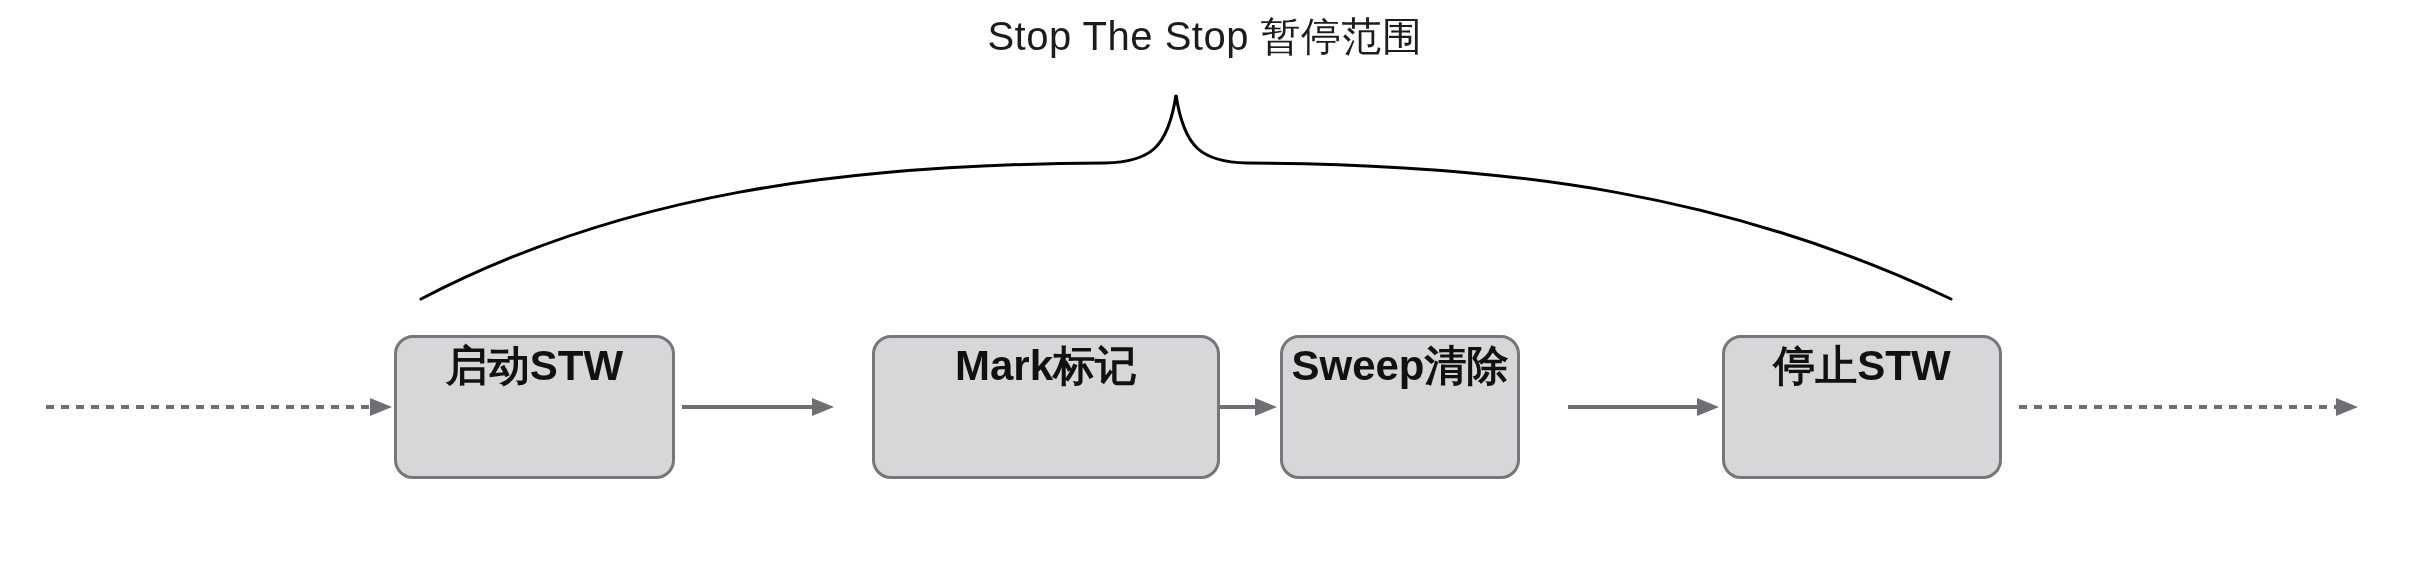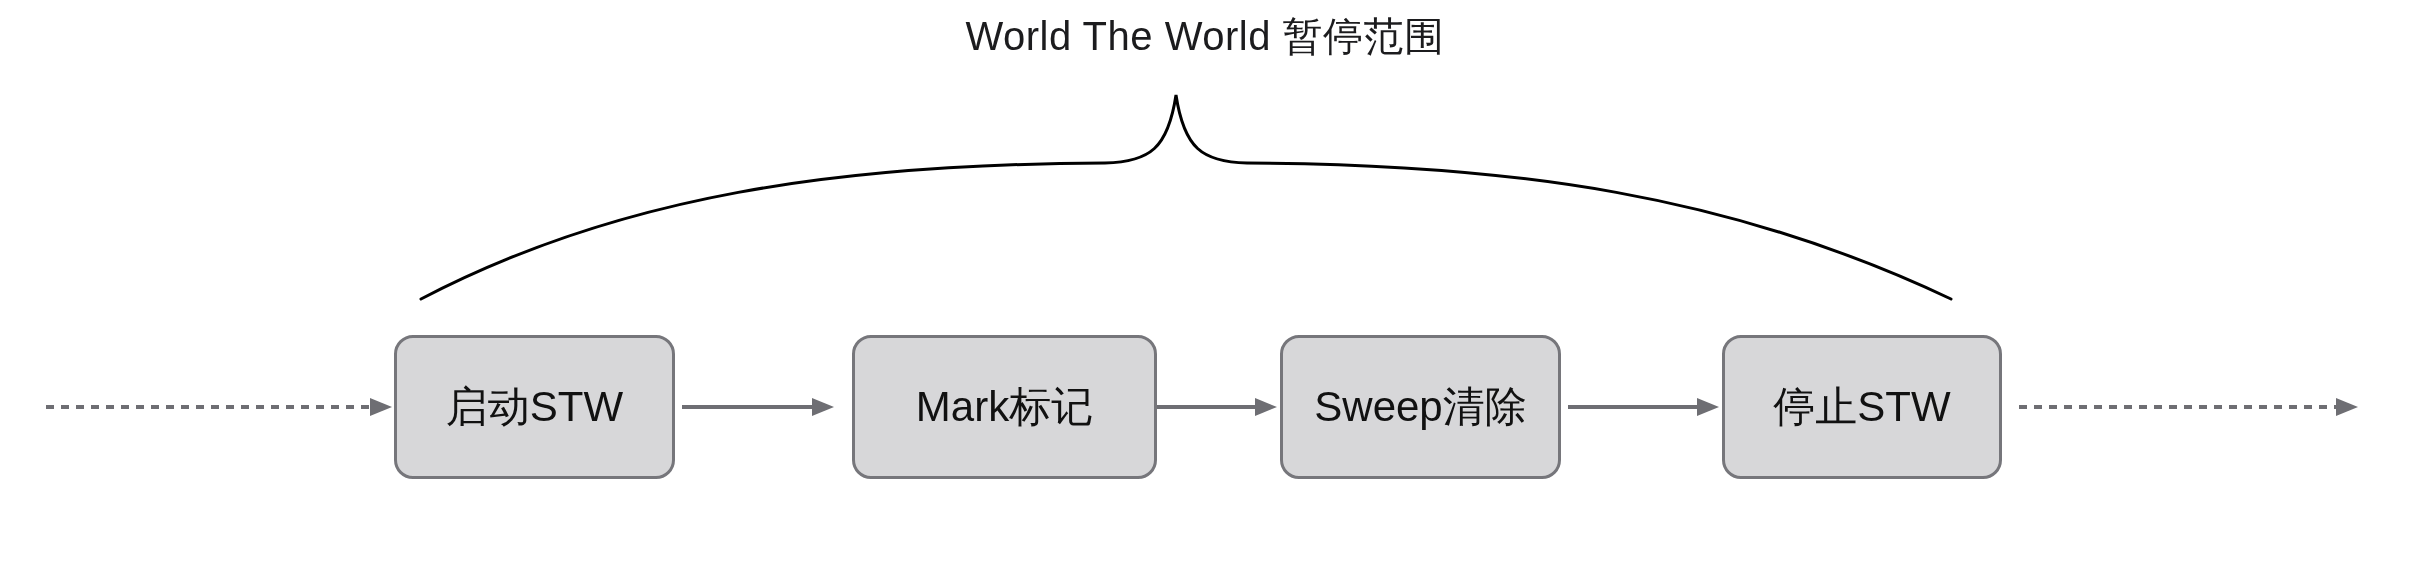--- a/index.html
+++ b/index.html
@@ -36,29 +36,30 @@
   }
   .node {
     position: absolute;
     top: 335px;
     height: 144px;
     box-sizing: border-box;
     background: #d7d7d9;
     border: 3px solid #76767b;
     border-radius: 19px;
     display: flex;
-    align-items: center;
+    align-items: flex-start;
     justify-content: center;
     font-size: 42px;
     color: #111111;
     white-space: nowrap;
+    font-weight: bold;
   }
   .node-1 { left: 394px;  width: 281px; }
-  .node-2 { left: 852px;  width: 305px; }
-  .node-3 { left: 1280px; width: 281px; }
+  .node-2 { left: 872px;  width: 348px; }
+  .node-3 { left: 1280px; width: 240px; }
   .node-4 { left: 1722px; width: 280px; }
 </style>
 </head>
 <body>
 
 <div class="canvas">
 
   <svg class="connector-layer" width="2426" height="578" viewBox="0 0 2426 578" xmlns="http://www.w3.org/2000/svg">
 
     <path d="M 421 299
@@ -86,21 +87,21 @@
       <line x1="1568" y1="407" x2="1697" y2="407" stroke="#6e6e73" stroke-width="4"></line>
       <polygon points="1719,407 1697,398 1697,416" fill="#6e6e73"></polygon>
     </g>
 
     <g>
       <line x1="2019" y1="407" x2="2336" y2="407" stroke="#6e6e73" stroke-width="4" stroke-dasharray="8 7"></line>
       <polygon points="2358,407 2336,398 2336,416" fill="#6e6e73"></polygon>
     </g>
   </svg>
 
-  <div class="diagram-title">World The World 暂停范围</div>
+  <div class="diagram-title">Stop The Stop 暂停范围</div>
 
   <div class="node node-1">
     <span>启动STW</span>
   </div>
   <div class="node node-2">
     <span>Mark标记</span>
   </div>
   <div class="node node-3">
     <span>Sweep清除</span>
   </div>

